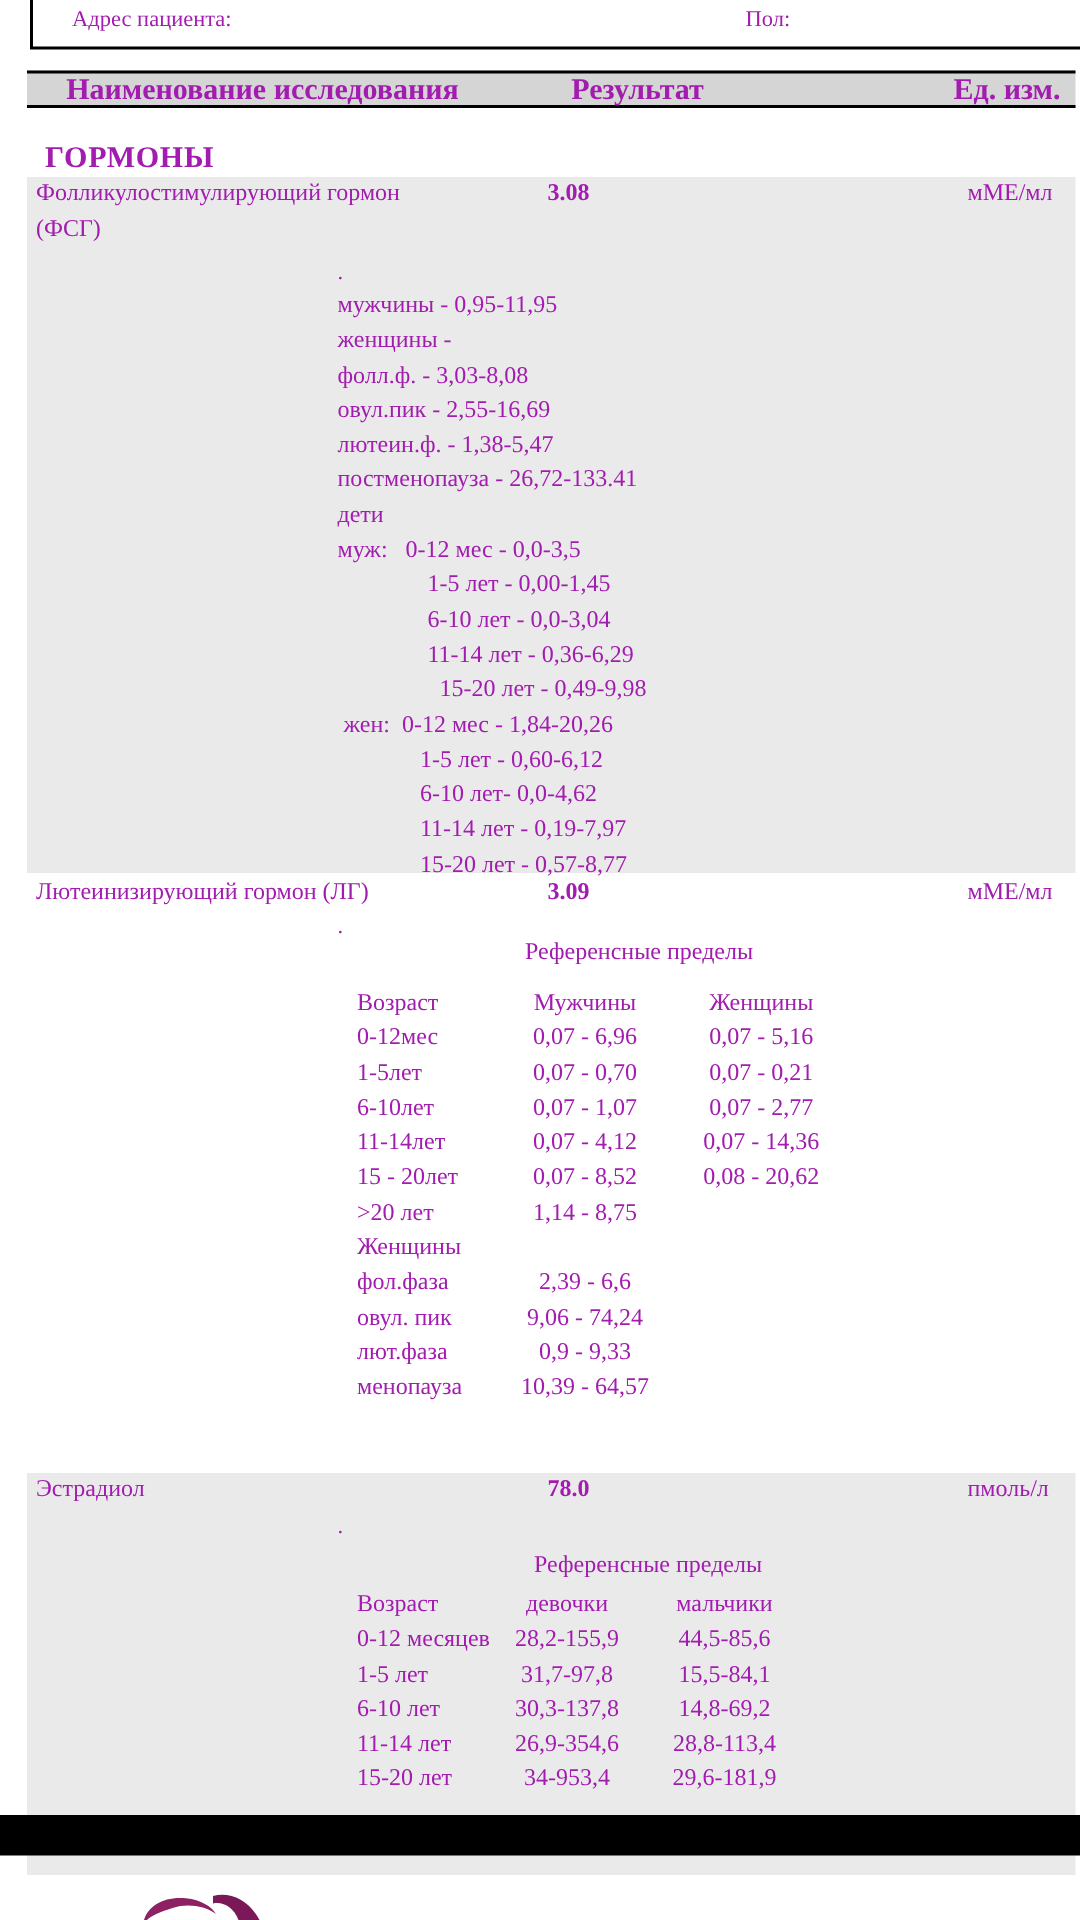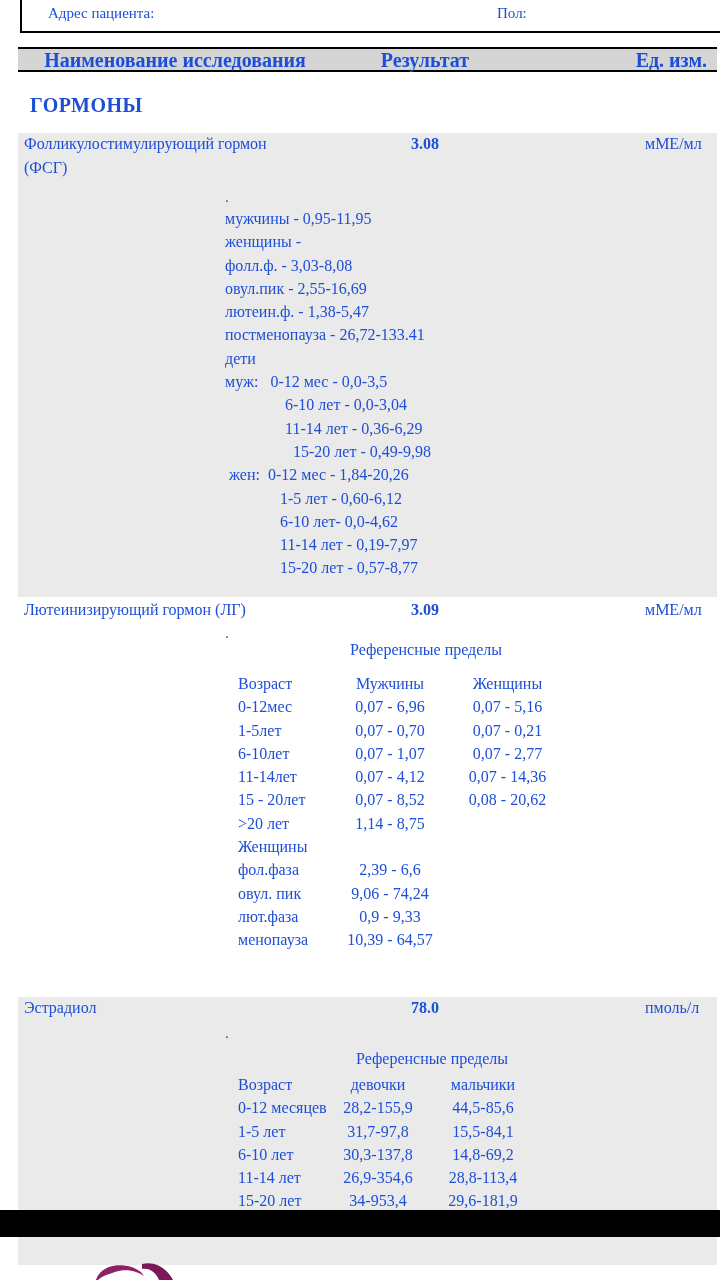--- a/index.html
+++ b/index.html
@@ -1,46 +1,46 @@
 <!DOCTYPE html>
 <html><head>
 <meta charset="utf-8">
 <style>
   html,body {margin:0; padding:0; background:#ffffff;}
   .page {
     position:relative; width:720px; height:1280px; overflow:hidden;
-    background:#ffffff; color:#1d4ed8;
+    background:#ffffff; color:#a21caf;
     font-family:"Liberation Serif", serif; font-size:16px;
   }
   
   .box-vline {position:absolute; left:20px; top:0; width:2px; height:32px; background:#000;}
   .box-hline {position:absolute; left:20px; top:31px; width:700px; height:2px; background:#000;}
   .addr-label {position:absolute; left:48px; top:5px; font-size:15px; white-space:nowrap;}
   .sex-label  {position:absolute; left:497px; top:5px; font-size:15px; white-space:nowrap;}
   
   .thead {
     position:absolute; left:18px; top:47px; width:699px; height:21px;
     background:#d5d5d5; border-top:2px solid #000; border-bottom:2px solid #000;
   }
   .thead span {position:absolute; top:1px; font-weight:700; font-size:20px; white-space:nowrap; line-height:20px;}
   .th-name  {left:12px; width:290px; text-align:center;}
   .th-res   {left:347px; width:120px; text-align:center;}
   .th-units {right:10px;}
   
   .section-title {position:absolute; left:30px; top:94px; font-weight:700; font-size:20px; letter-spacing:0.5px;}
   
-  .block {position:absolute; left:0; width:720px;margin-top:15px;}
+  .block {position:absolute; left:0; width:720px;}
   .block.shaded::before {content:""; position:absolute; left:18px; top:0; width:699px; height:100%; background:#eaeaea;}
   .block > * {position:absolute; z-index:1;}
   .blk-fsh {top:118px; height:464px;}
   .blk-lh  {top:584px; height:346px;}
   .blk-est {top:982px; height:268px;}
   .tname  {left:24px; top:2px; white-space:nowrap;}
   .tname2 {left:24px; top:26px; white-space:nowrap;}
-  .tresult {left:365px; top:2px; width:120px; text-align:center; font-weight:700;}
+  .tresult {left:365px; top:2px; width:120px; font-weight:700;}
   .tunits {left:645px; top:2px; white-space:nowrap;}
   .dot {left:225px; font-size:15px;}
   .dot-fsh {top:56px;}
   .dot-lh  {top:26px;}
   .dot-est {top:28px;}
   
   .fsh-refs {left:225px; top:74px;}
   .fsh-refs div {line-height:23.3px; white-space:pre;}
   .ind-a {padding-left:60px;}
   .ind-b {padding-left:68px;text-align:right;}
@@ -86,20 +86,21 @@
     <div class="dot dot-fsh">.</div>
     <div class="fsh-refs">
       <div>мужчины - 0,95-11,95</div>
       <div>женщины -</div>
       <div>фолл.ф. - 3,03-8,08</div>
       <div>овул.пик - 2,55-16,69</div>
       <div>лютеин.ф. - 1,38-5,47</div>
       <div>постменопауза - 26,72-133.41</div>
       <div>дети</div>
       <div>муж:   0-12 мес - 0,0-3,5</div>
+      <div class="ind-a">1-5 лет - 0,00-1,45</div>
       <div class="ind-a">6-10 лет - 0,0-3,04</div>
       <div class="ind-a">11-14 лет - 0,36-6,29</div>
       <div class="ind-b">15-20 лет - 0,49-9,98</div>
       <div class="ind-z">жен:  0-12 мес - 1,84-20,26</div>
       <div class="ind-c">1-5 лет - 0,60-6,12</div>
       <div class="ind-c">6-10 лет- 0,0-4,62</div>
       <div class="ind-c">11-14 лет - 0,19-7,97</div>
       <div class="ind-c">15-20 лет - 0,57-8,77</div>
     </div>
   </div>

